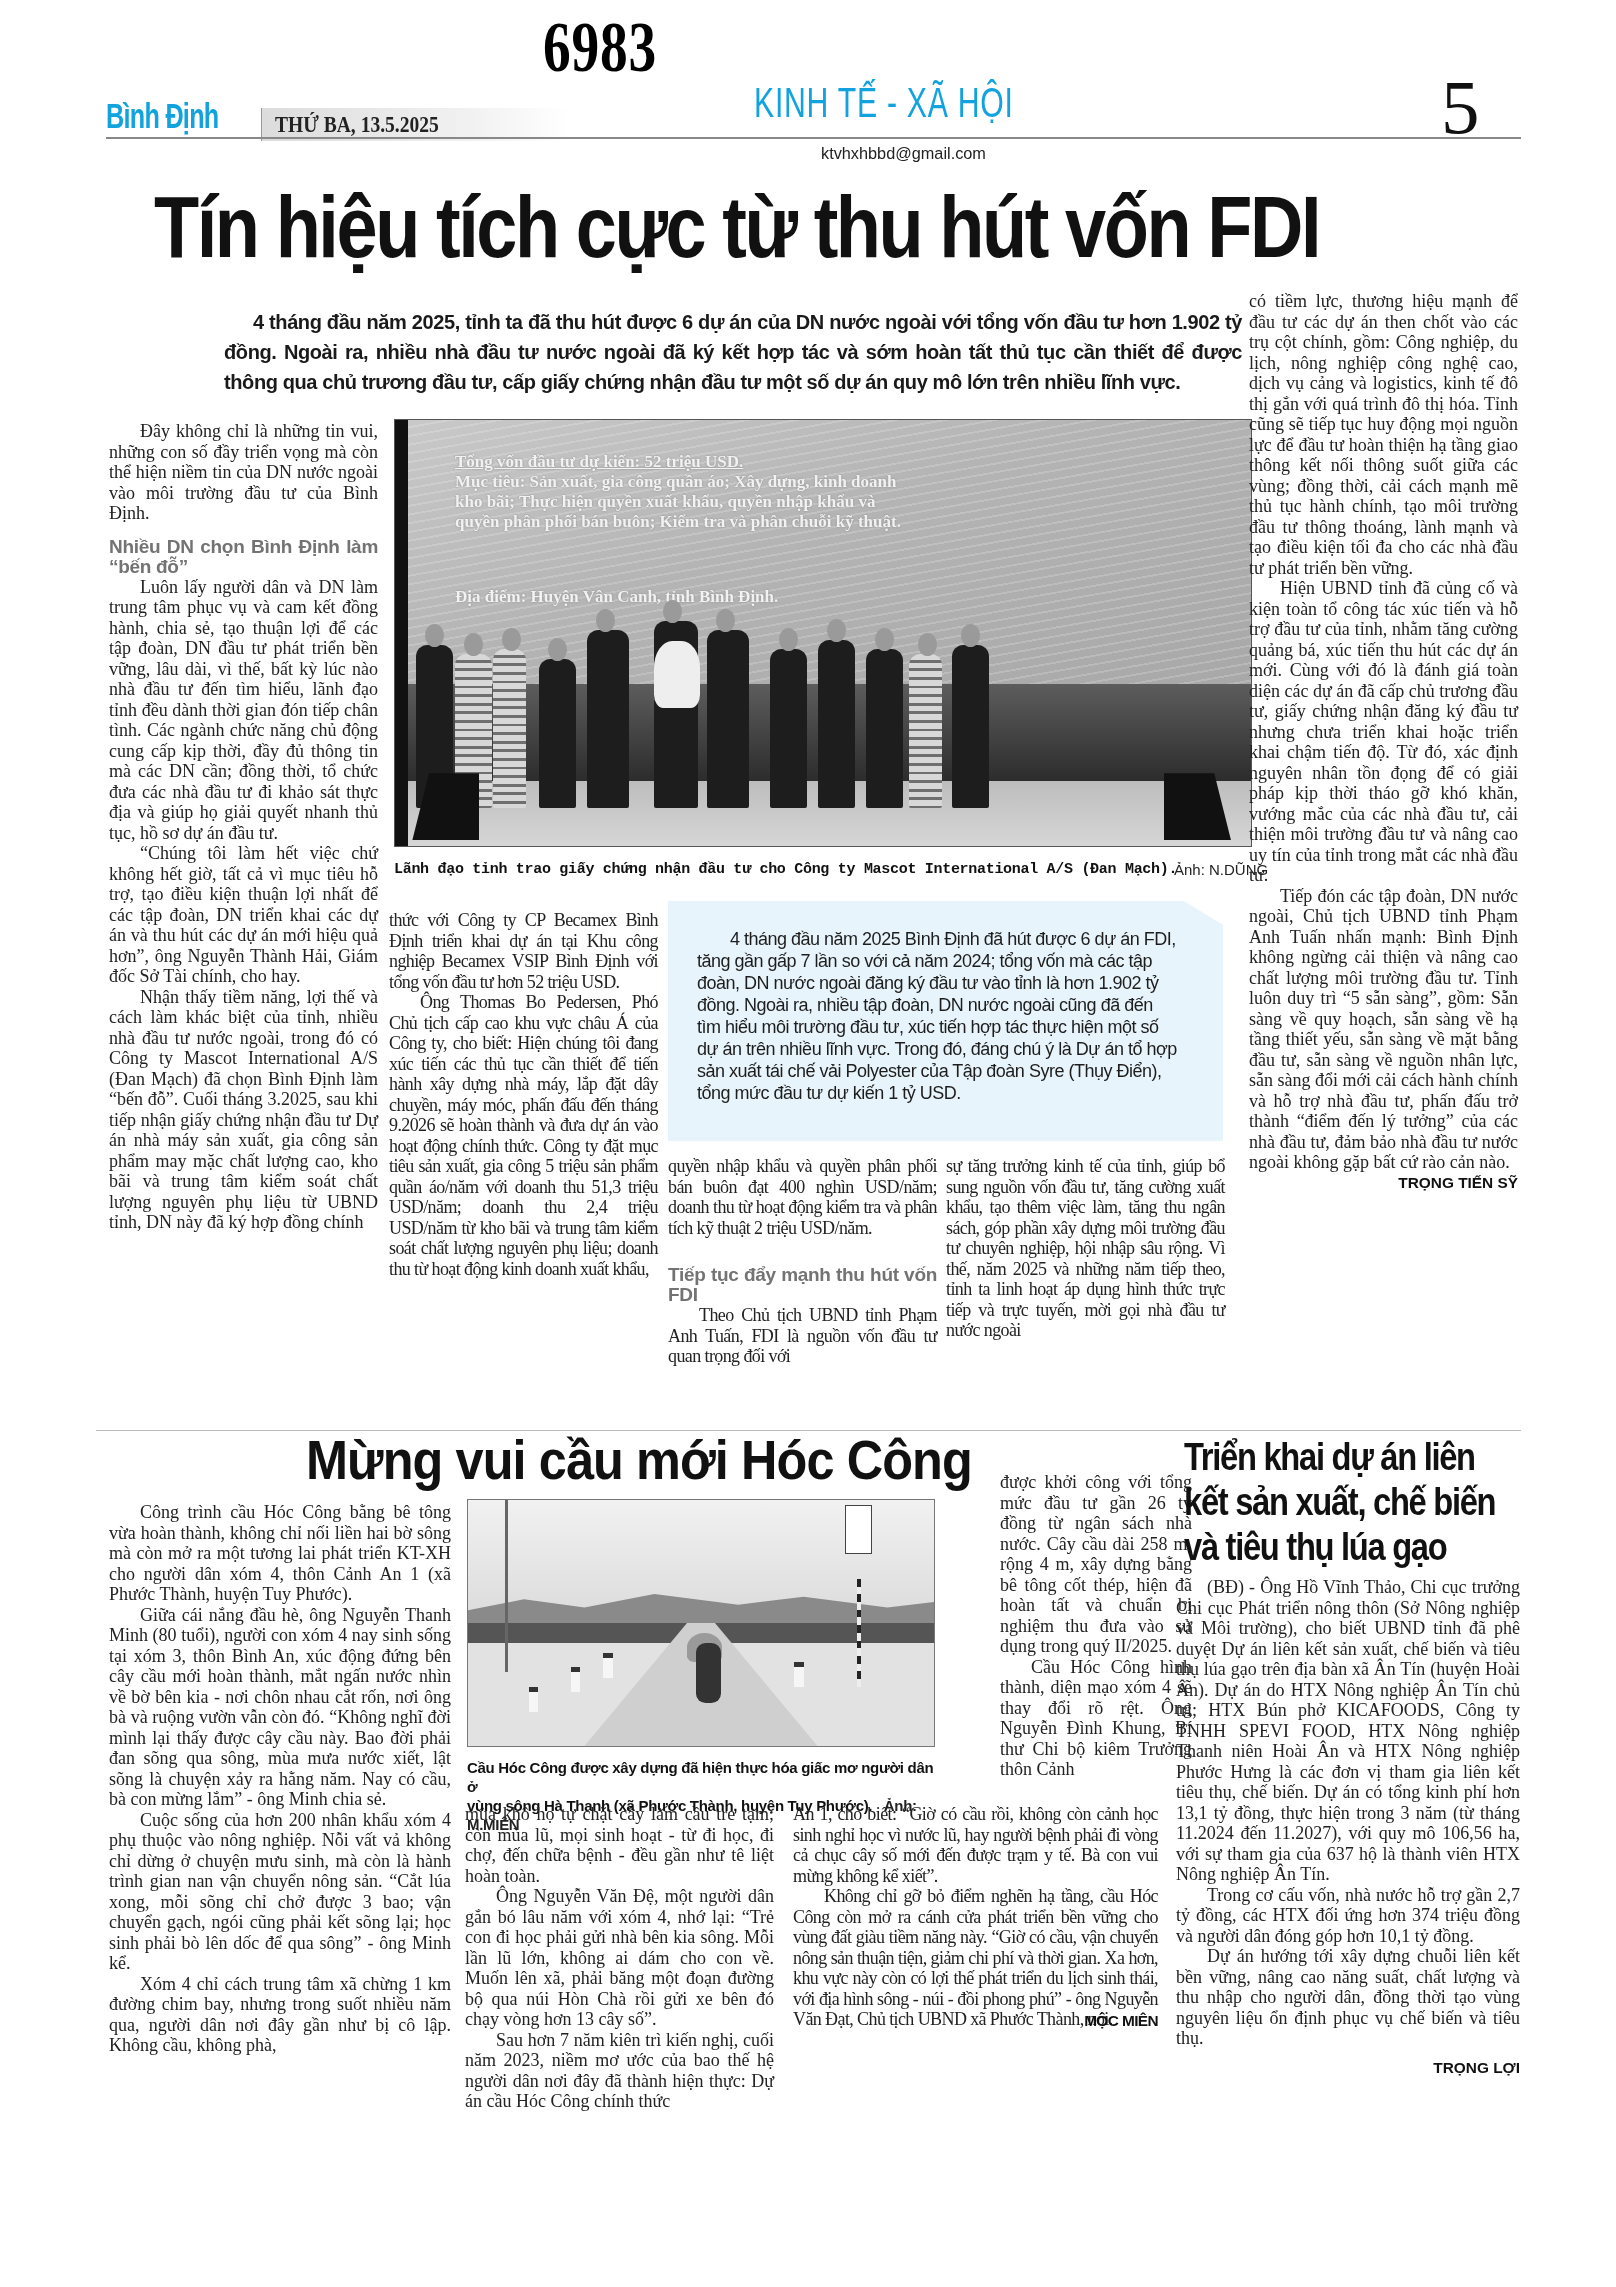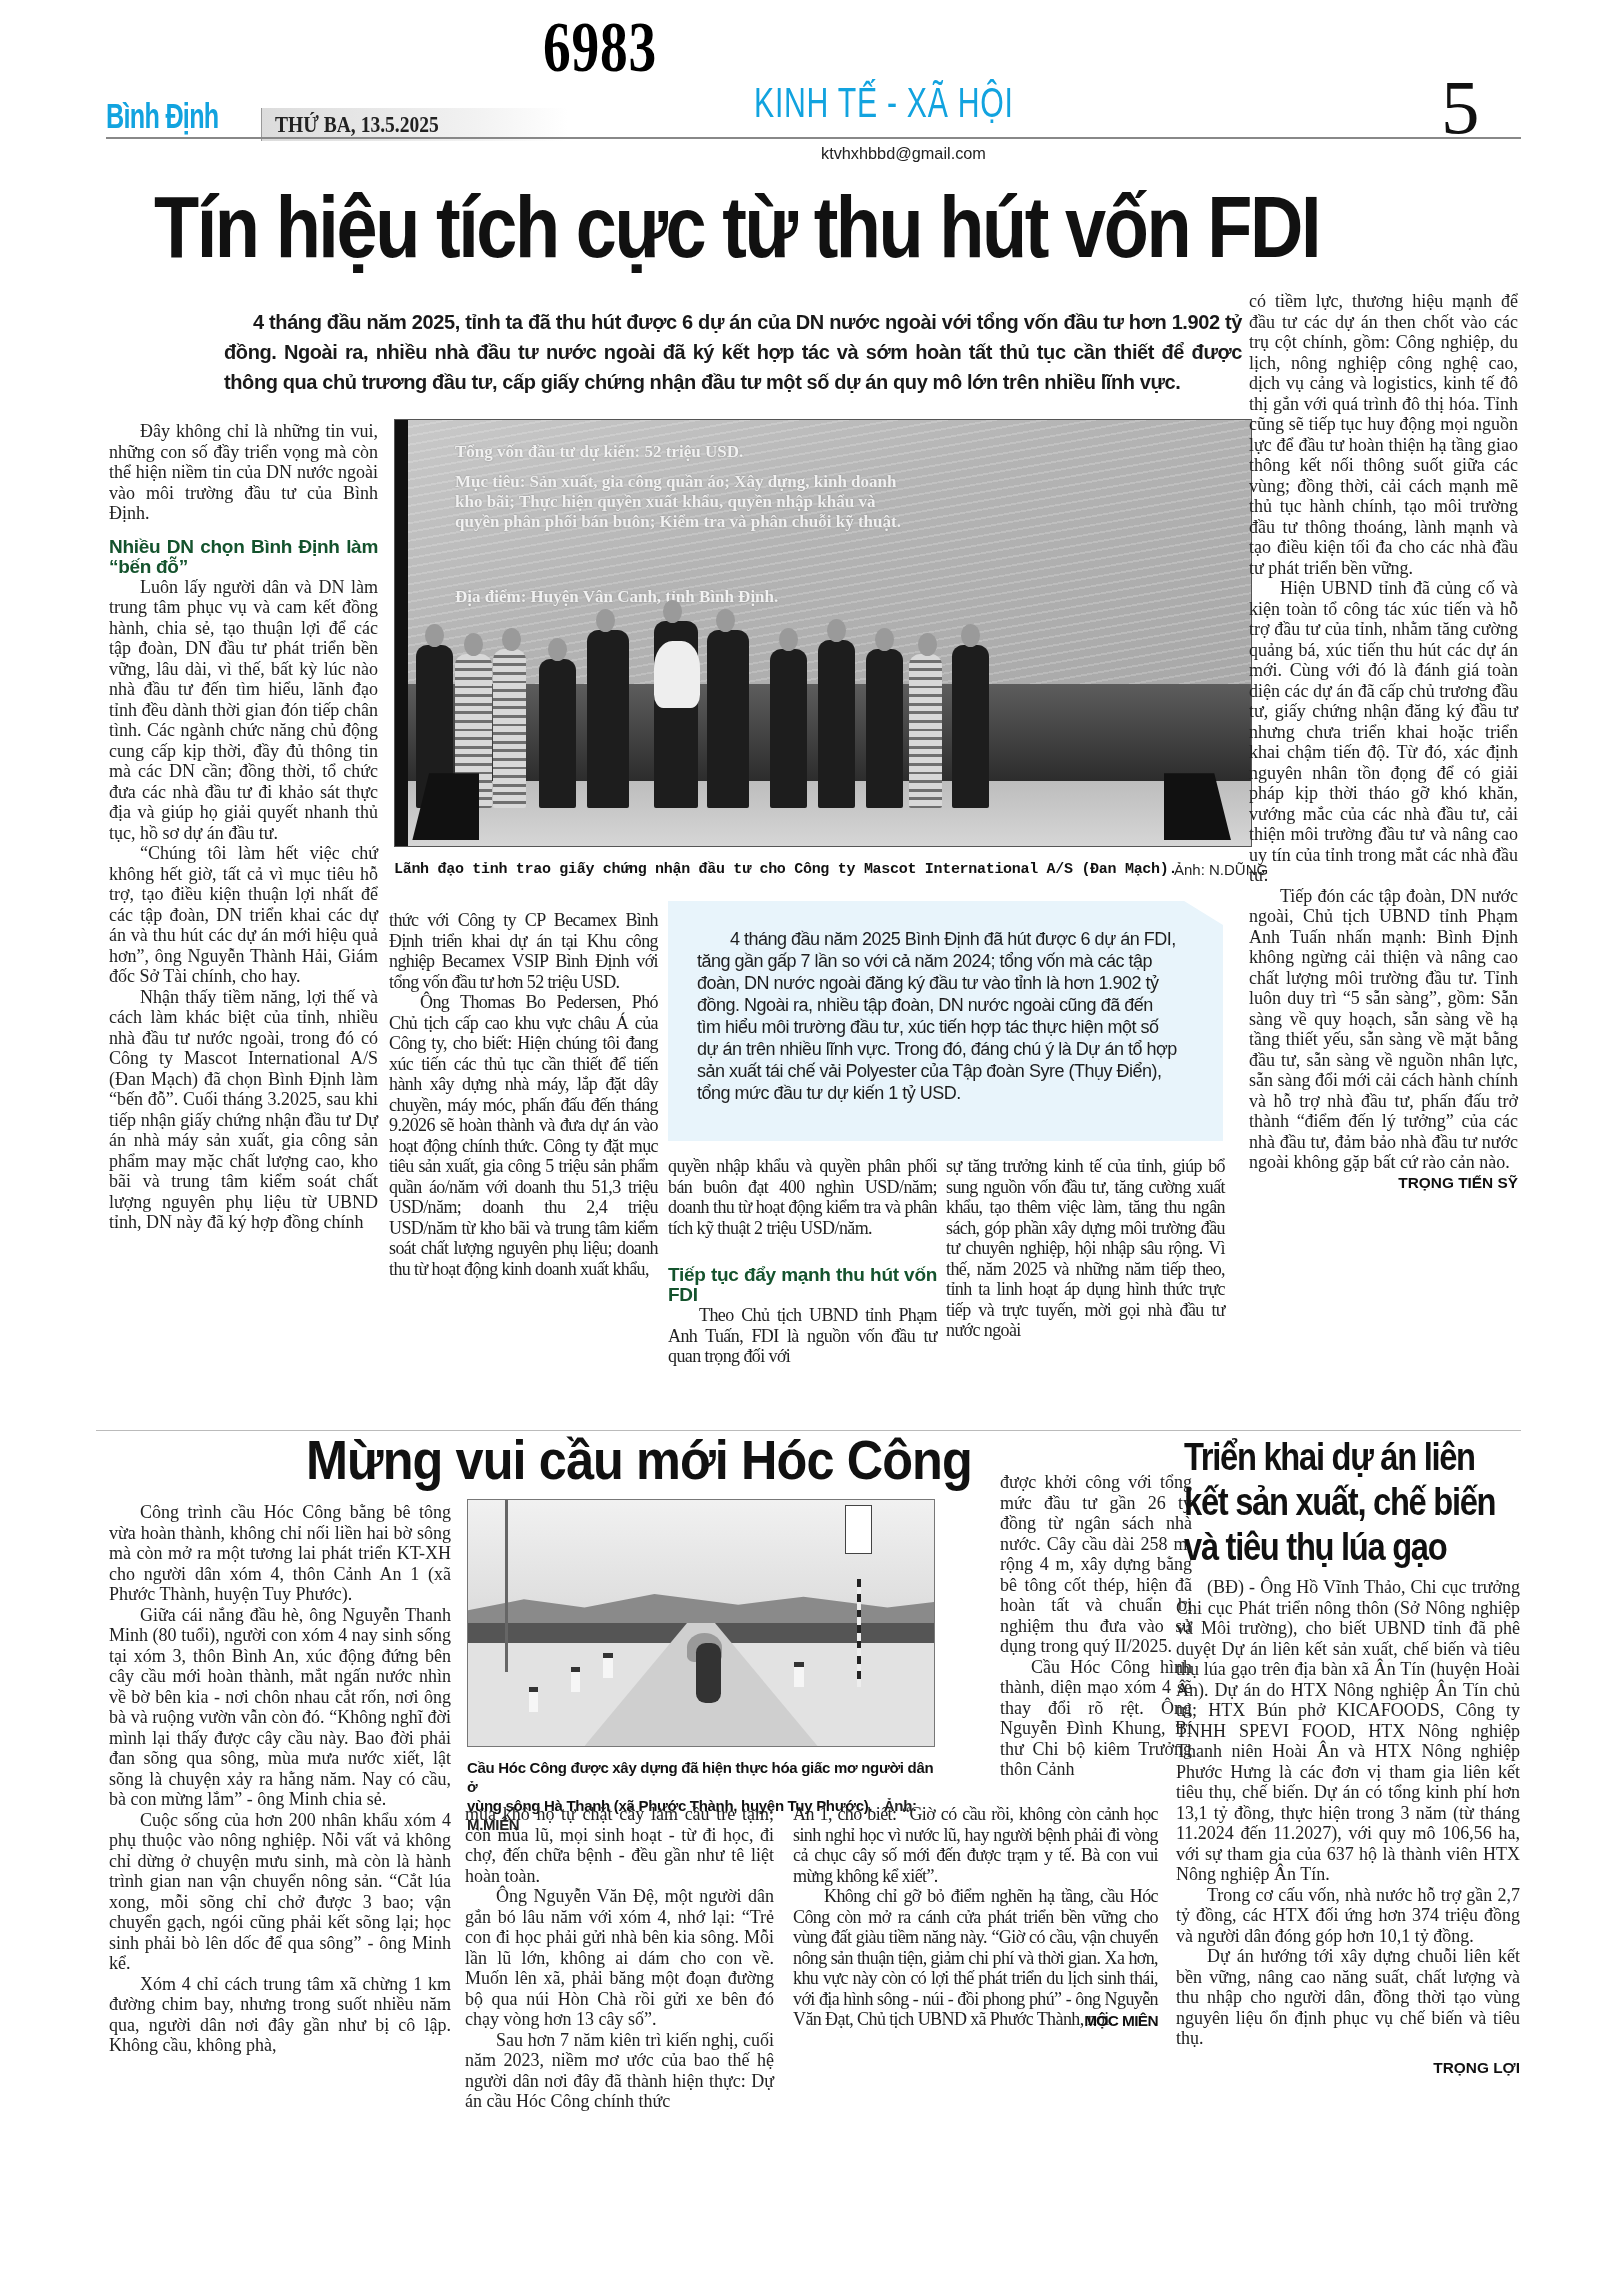--- a/index.html
+++ b/index.html
@@ -21,21 +21,21 @@
   
   .headline { left: 154px; top: 183px; width: 1326px; font-family: "Liberation Sans", sans-serif; font-weight: bold; font-size: 88px; line-height: 1; letter-spacing: -2.9px; color: #111; white-space: nowrap; transform: scaleX(0.84); transform-origin: left top; }
 
   .lead { left: 224px; top: 307px; width: 1018px; font-family: "Liberation Sans", sans-serif; font-weight: bold; font-size: 20px; line-height: 30px; color: #1a1a1a; text-align: justify; letter-spacing: -0.4px; }
   .lead .p { text-indent: 29px; }
 
   
   .col { font-family: "Liberation Serif", serif; font-size: 18px; line-height: 20.5px; color: #222; text-align: justify; hyphens: none; }
   .col p { text-indent: 31px; }
   .col p.noindent { text-indent: 0; }
-  .subhead { font-family: "Liberation Sans", sans-serif; font-weight: bold; font-size: 19px; line-height: 20px; color: #14532d; text-indent: 0 !important; margin-top: 13.4px; letter-spacing: -0.3px; }
+  .subhead { font-family: "Liberation Sans", sans-serif; font-weight: bold; font-size: 19px; line-height: 20px; color: #737373; text-indent: 0 !important; margin-top: 13.4px; letter-spacing: -0.3px; }
   .byline { font-family: "Liberation Sans", sans-serif; font-weight: bold; font-size: 15.4px; text-align: right; color: #111; }
   .narrow { font-size: 18px; letter-spacing: -0.6px; }
 
   
   .photo1 { left: 394px; top: 419px; width: 858px; height: 428px; background: #7e7e7e; overflow: hidden; border: 1px solid #555; }
   .photo1 .screen { position: absolute; left: 0; top: 0; width: 100%; height: 62%; background: linear-gradient(160deg, #c9c9c9 0%, #b4b4b4 45%, #a8a8a8 100%); }
   .photo1 .screen .waves { position: absolute; inset: 0; background: repeating-linear-gradient(170deg, rgba(255,255,255,0.18) 0 1.9px, transparent 1.9px 8.6px); }
   .photo1 .stage { position: absolute; left: 0; bottom: 0; width: 100%; height: 38%; background: linear-gradient(#5d5d5d, #2c2c2c 60%, #bdbdbd 60%, #d6d6d6); }
   .photo1 .left-wall { position: absolute; left: 0; top: 0; width: 13.4px; height: 100%; background: #111; }
   .slide-text { position: absolute; left: 60px; font-family: "Liberation Serif", serif; font-weight: bold; font-size: 17px; line-height: 20px; color: #f2f2f2; text-shadow: 0 0 1.9px #888; }
@@ -97,21 +97,21 @@
   <p>“Chúng tôi làm hết việc chứ không hết giờ, tất cả vì mục tiêu hỗ trợ, tạo điều kiện thuận lợi nhất để các tập đoàn, DN triển khai các dự án và thu hút các dự án mới hiệu quả hơn”, ông Nguyễn Thành Hải, Giám đốc Sở Tài chính, cho hay.</p>
   <p>Nhận thấy tiềm năng, lợi thế và cách làm khác biệt của tỉnh, nhiều nhà đầu tư nước ngoài, trong đó có Công ty Mascot International A/S (Đan Mạch) đã chọn Bình Định làm “bến đỗ”. Cuối tháng 3.2025, sau khi tiếp nhận giấy chứng nhận đầu tư Dự án nhà máy sản xuất, gia công sản phẩm may mặc chất lượng cao, kho bãi và trung tâm kiểm soát chất lượng nguyên phụ liệu từ UBND tỉnh, DN này đã ký hợp đồng chính</p>
 </div>
 
 <div class="abs photo1">
   <div class="screen">
       <div class="waves"></div>
     </div>
   <div class="stage"></div>
   <div class="left-wall"></div>
-  <div class="slide-text" style="top:22px;">Tổng vốn đầu tư dự kiến: 52 triệu USD.</div>
+  <div class="slide-text" style="top:32px;text-decoration:underline;">Tổng vốn đầu tư dự kiến: 52 triệu USD.</div>
   <div class="slide-text" style="top:52px;">Mục tiêu: Sản xuất, gia công quần áo; Xây dựng, kinh doanh</div>
   <div class="slide-text" style="top:72px;text-align:right;">kho bãi; Thực hiện quyền xuất khẩu, quyền nhập khẩu và</div>
   <div class="slide-text" style="top:92px;">quyền phân phối bán buôn; Kiểm tra và phân chuỗi kỹ thuật.</div>
   <div class="slide-text" style="top:127px;margin-top:40px;">Địa điểm: Huyện Vân Canh, tỉnh Bình Định.</div>
   <div class="person" style="left:21px; height:163px;"></div>
   <div class="person dress" style="left:60px; height:154px;"></div>
   <div class="person dress" style="left:98px; height:159px; width:33px;"></div>
   <div class="person" style="left:144px; height:149px;"></div>
   <div class="person" style="left:192px; height:178px; width:42px;"></div>
   <div class="person" style="left:259px; height:187px; width:44px;"></div>

